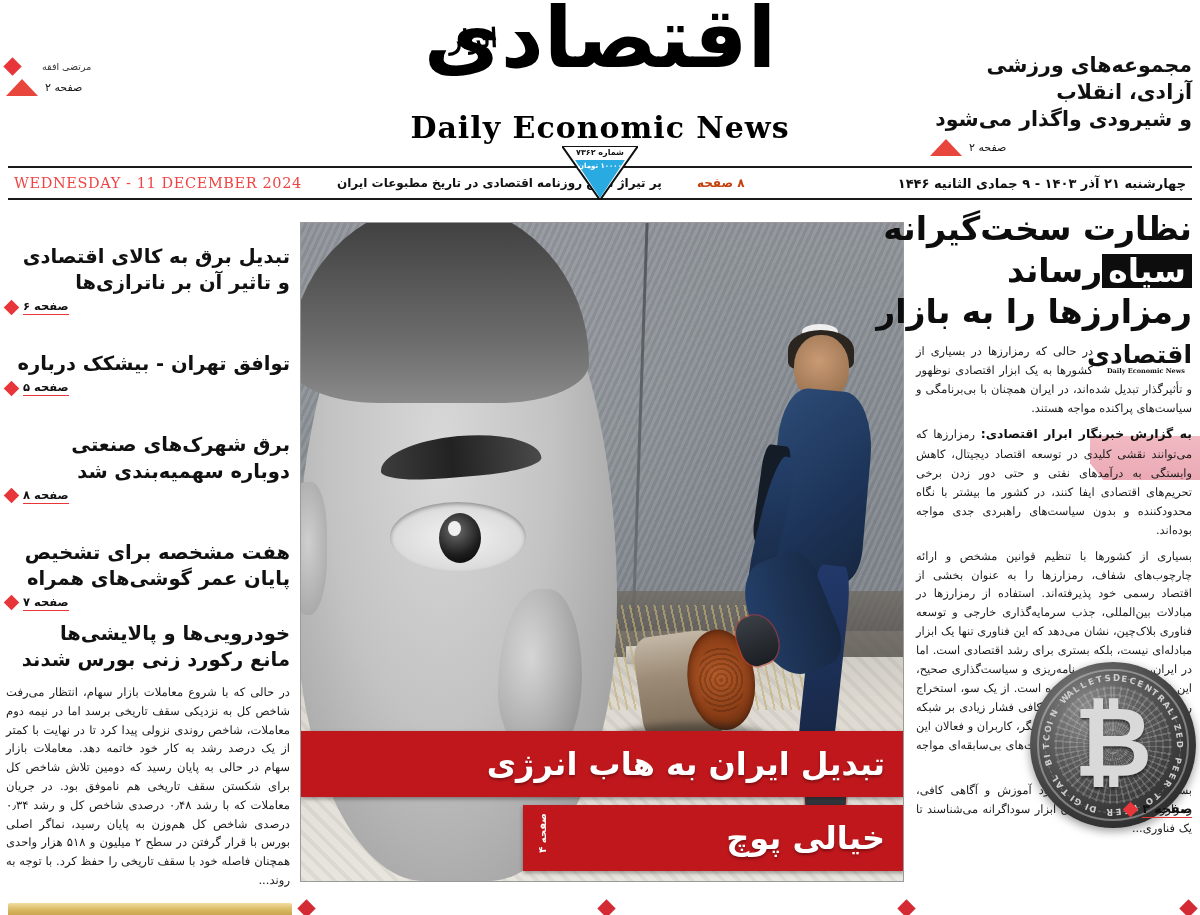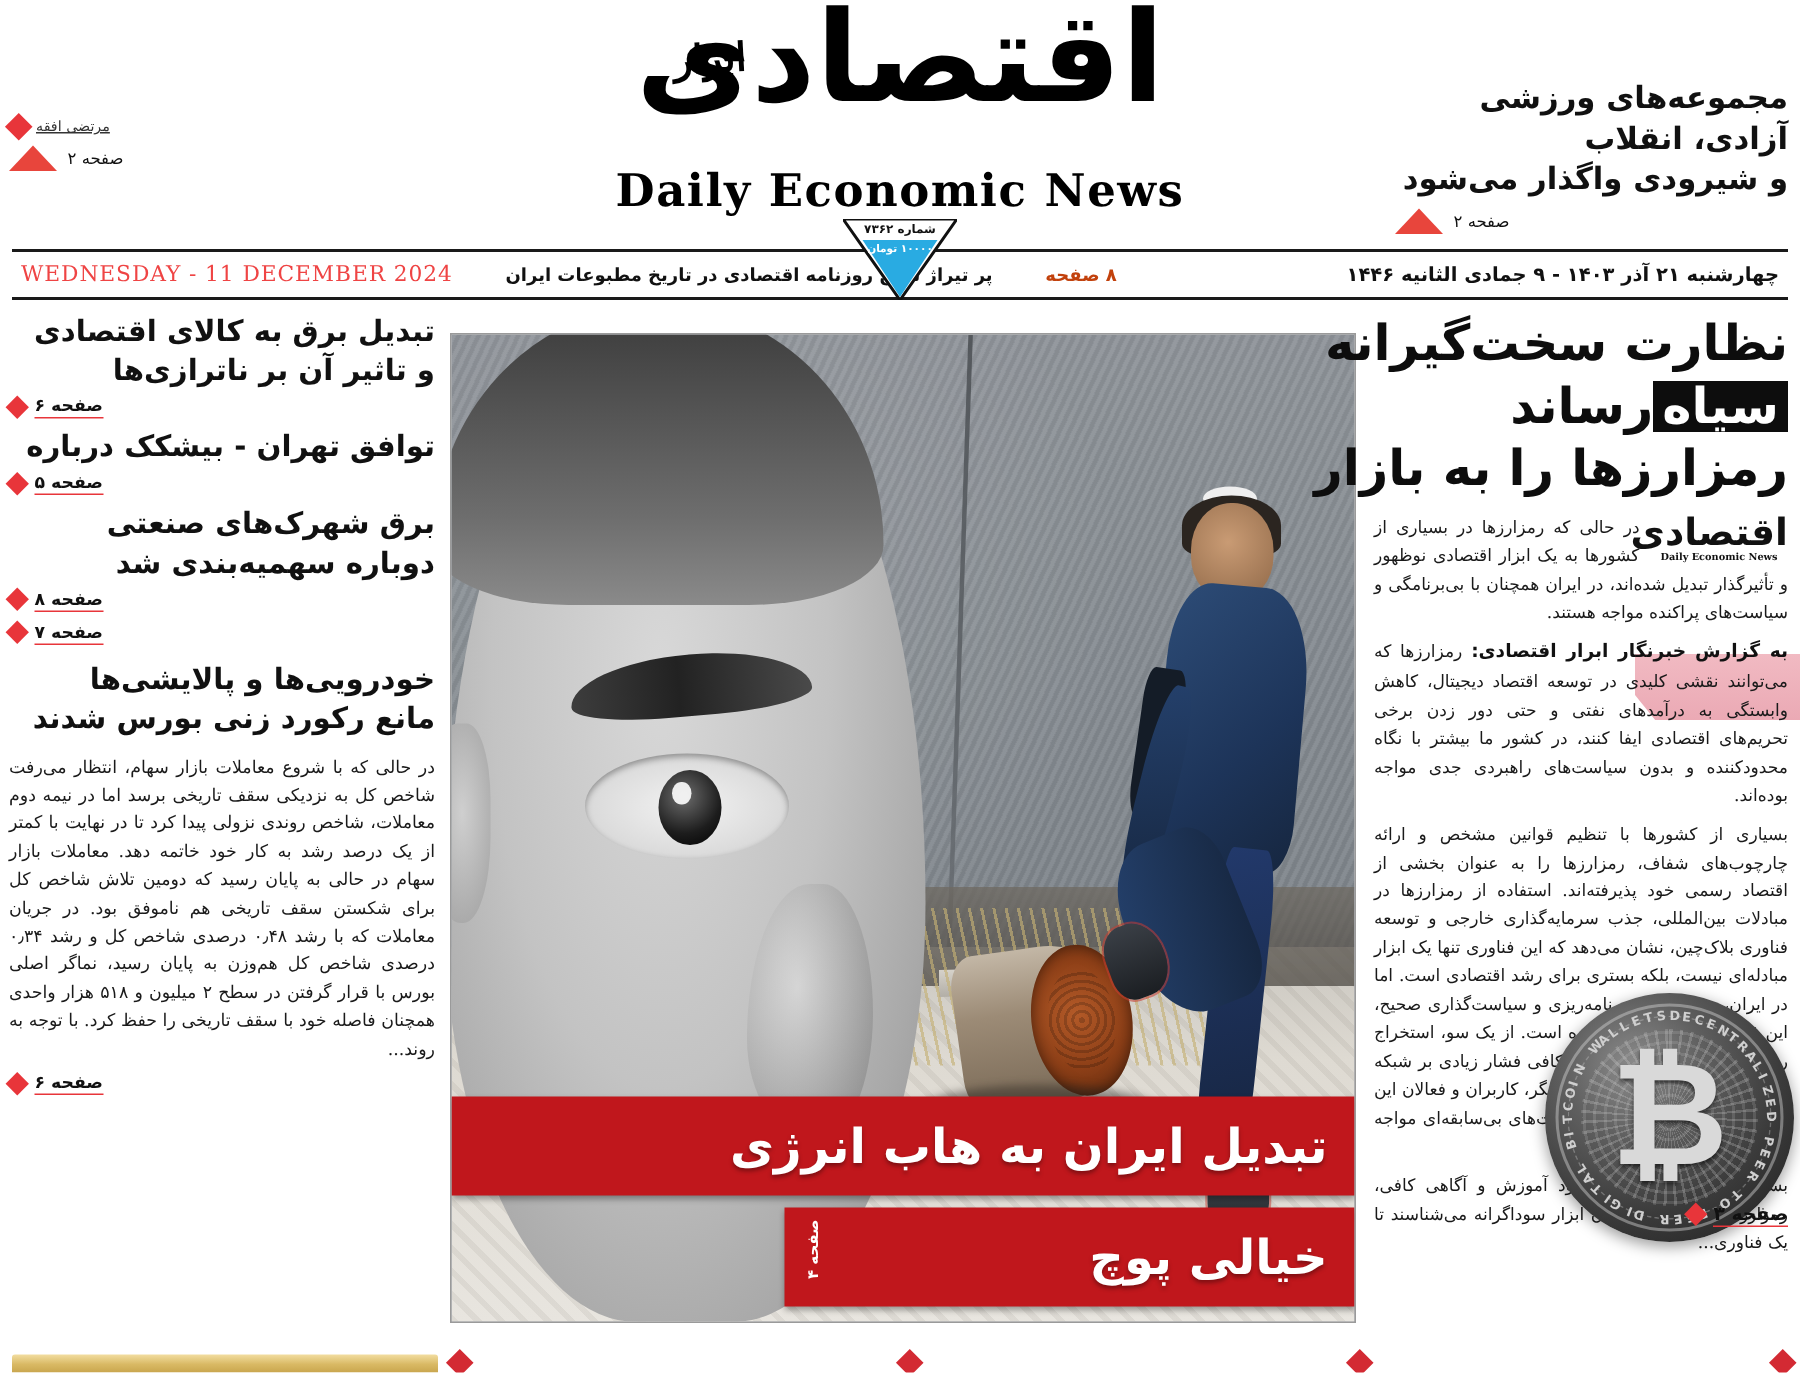--- a/index.html
+++ b/index.html
@@ -75,22 +75,22 @@
 
   
   .teaser{position:absolute;top:52px;width:262px;}
   .teaser.left{left:6px;text-align:right;}
   .teaser.right{right:8px;text-align:right;}
   .teaser h2{
     margin:0;font-size:20.5px;font-weight:700;line-height:1.32;
     direction:rtl;color:#111;letter-spacing:-0.2px;
   }
   .teaser .byline{
-    margin-top:26px;font-size:9.5px;color:#333;direction:rtl;
-    display:flex;align-items:center;justify-content:flex-end;gap:5px;text-decoration:underline;
+    margin-top:8px;font-size:9.5px;color:#333;direction:rtl;
+    display:flex;align-items:center;justify-content:flex-end;gap:23px;
   }
   .dia{width:13px;height:13px;background:#e8353a;transform:rotate(45deg);display:inline-block;}
   .teaser .pageref{
     margin-top:6px;font-size:11px;color:#111;direction:rtl;
     display:flex;align-items:center;justify-content:flex-end;gap:7px;
   }
   .tri-red{
     width:0;height:0;border-left:16px solid transparent;border-right:16px solid transparent;
     border-bottom:17px solid #e8453c;display:inline-block;
   }
@@ -113,21 +113,21 @@
   }
 
   
   .main{position:absolute;top:208px;left:0;right:0;bottom:0;}
 
   
   .col-left{
     position:absolute;left:6px;top:0;width:284px;
     direction:rtl;text-align:right;
   }
-  .lead-item{margin-bottom:6px;}
+  .lead-item{margin-bottom:6px;margin-top:36px;}
   .lead-item h3{
     margin:0 0 0 0;font-size:19.5px;font-weight:700;line-height:1.34;
     color:#111;letter-spacing:-0.3px;
   }
   .pgline{
     margin-top:3px;display:flex;align-items:center;justify-content:flex-start;
     flex-direction:row-reverse;gap:6px;
   }
   .pgline .lbl{
     font-size:11.5px;font-weight:700;color:#111;
@@ -531,20 +531,24 @@
           <span>برق شهرک‌های صنعتی</span><br>
           <span>دوباره سهمیه‌بندی شد</span>
         </h3>
         <div class="pgline">
           <span class="dia-sm"></span>
           <span class="lbl">صفحه ۸</span>
         </div>
       </div>
 
       <div class="lead-item">
+        <h3>
+          <span>هفت مشخصه برای تشخیص</span><br>
+          <span>پایان عمر گوشی‌های همراه</span>
+        </h3>
         <div class="pgline">
           <span class="dia-sm"></span>
           <span class="lbl">صفحه ۷</span>
         </div>
       </div>
 
       <div class="lead-item" style="margin-top:10px;">
         <h3>
           <span>خودرویی‌ها و پالایشی‌ها</span><br>
           <span>مانع رکورد زنی بورس شدند</span>

